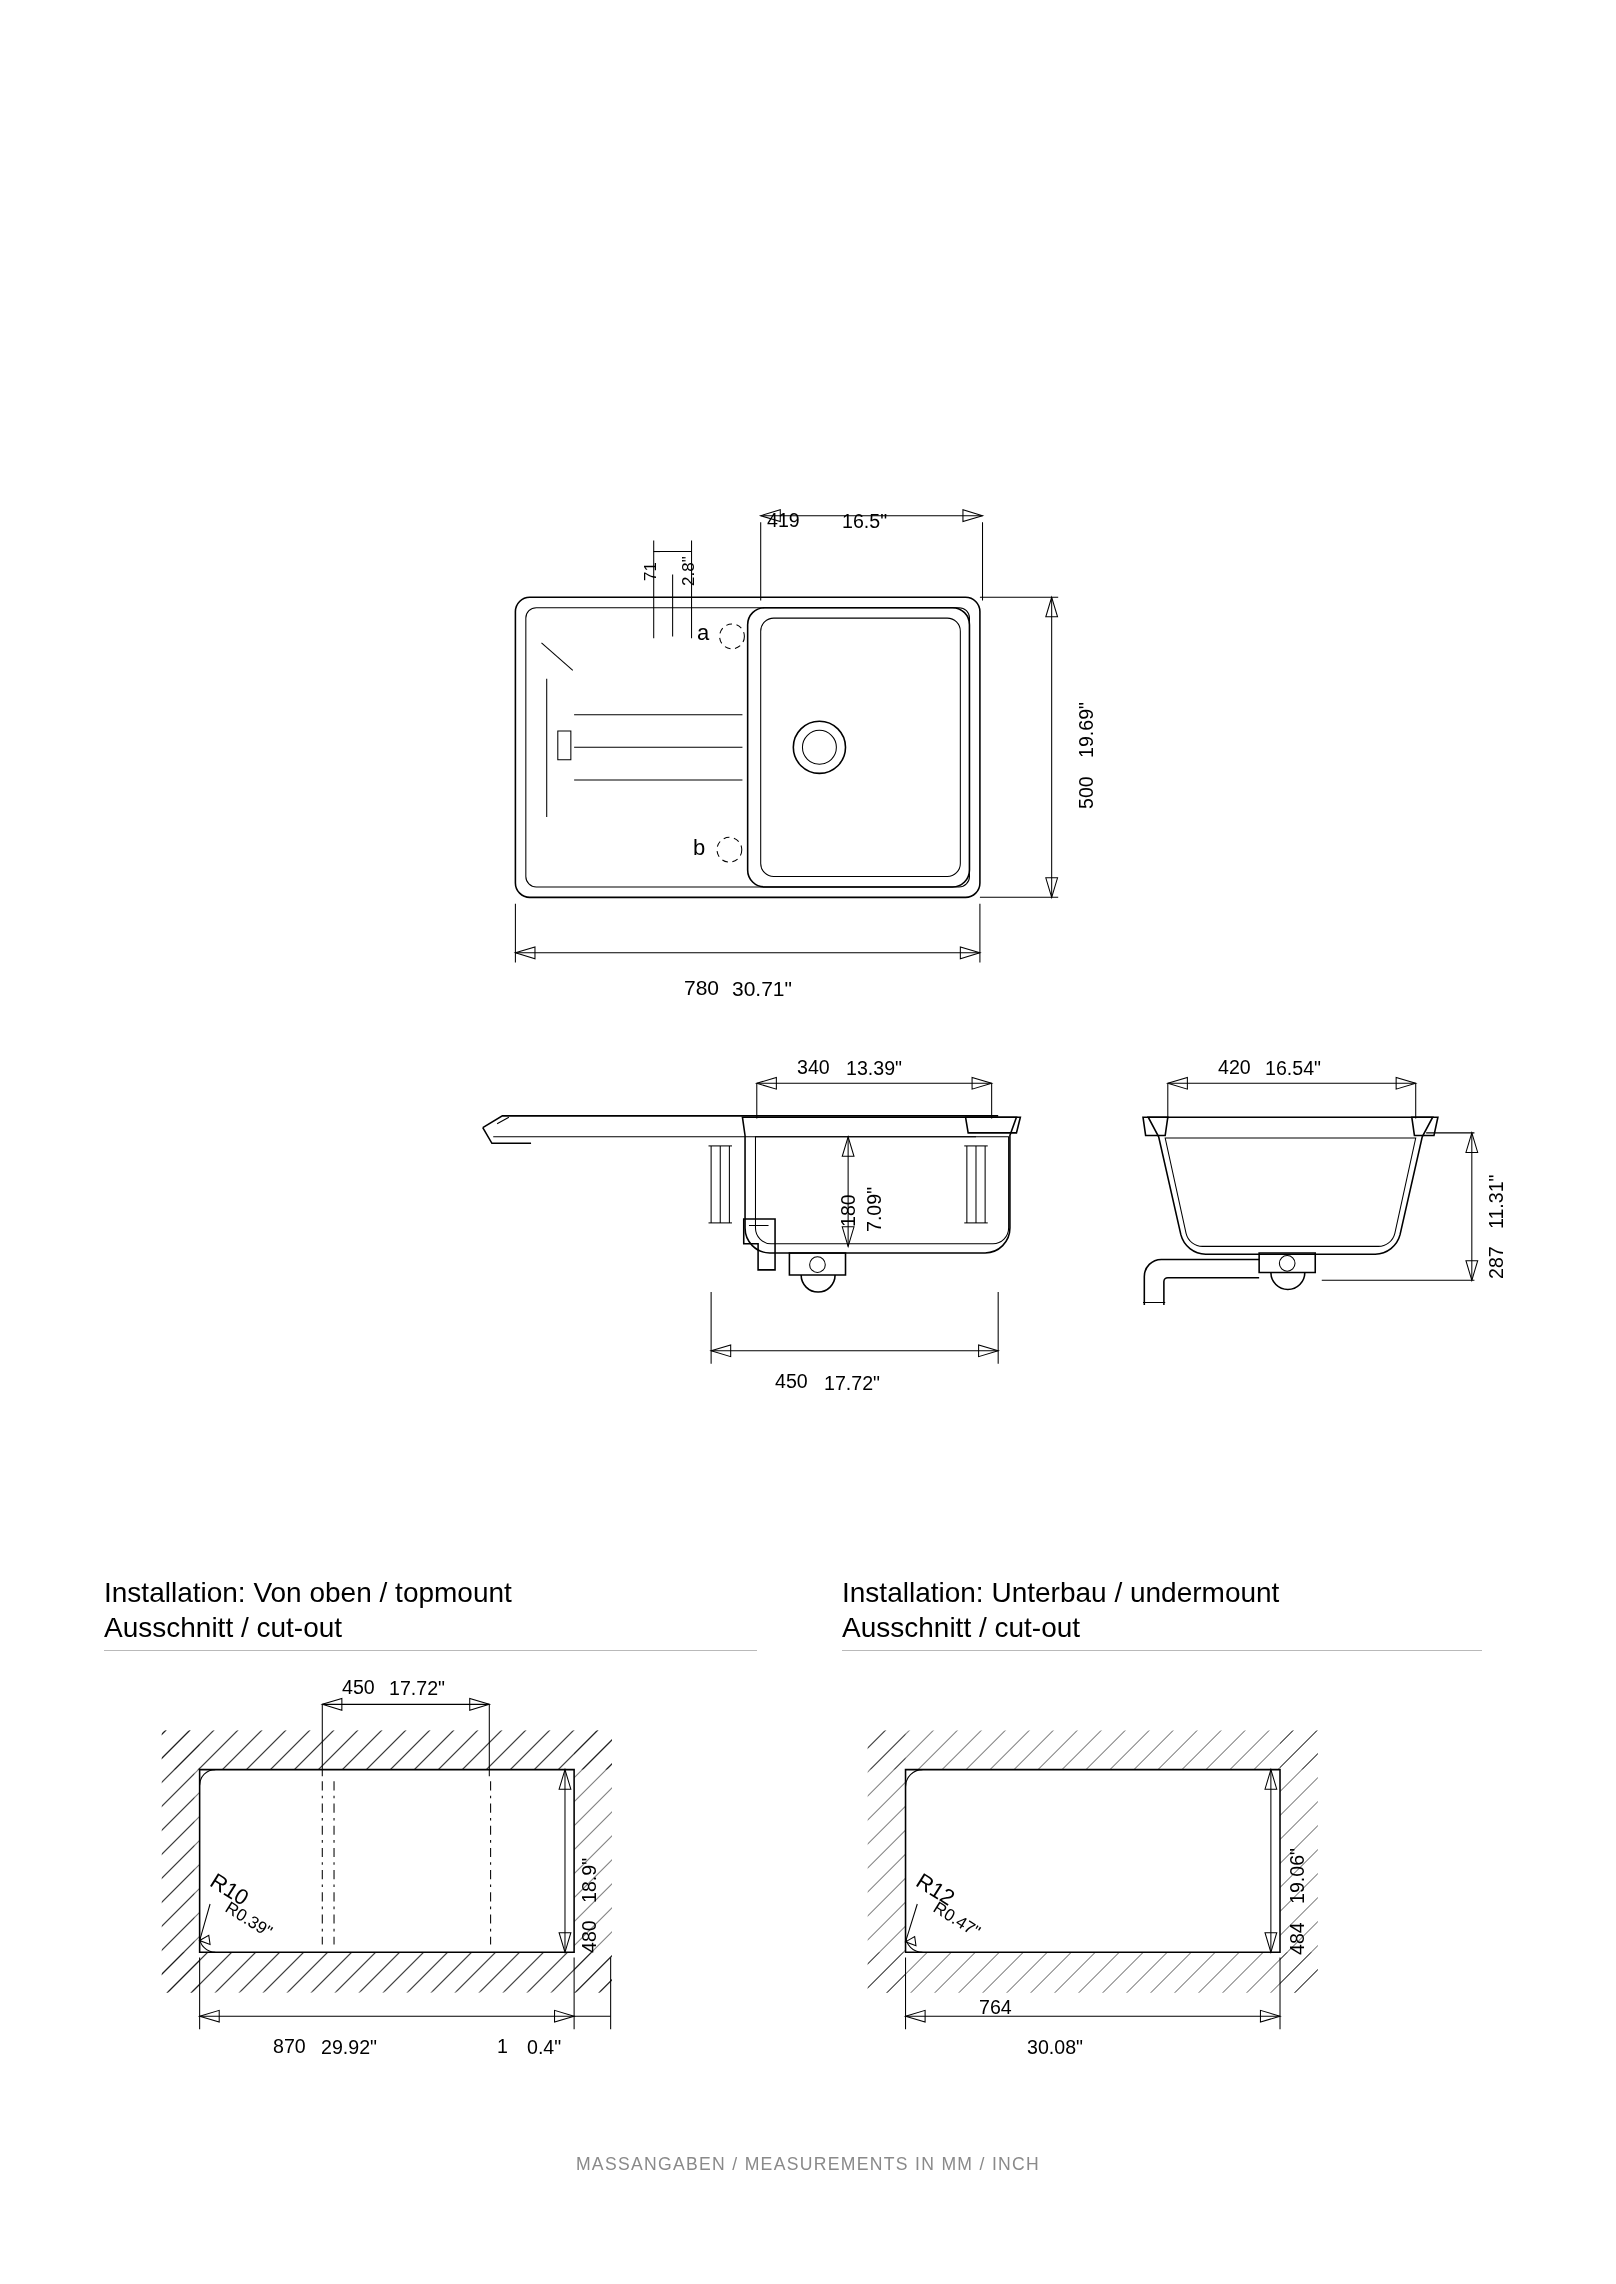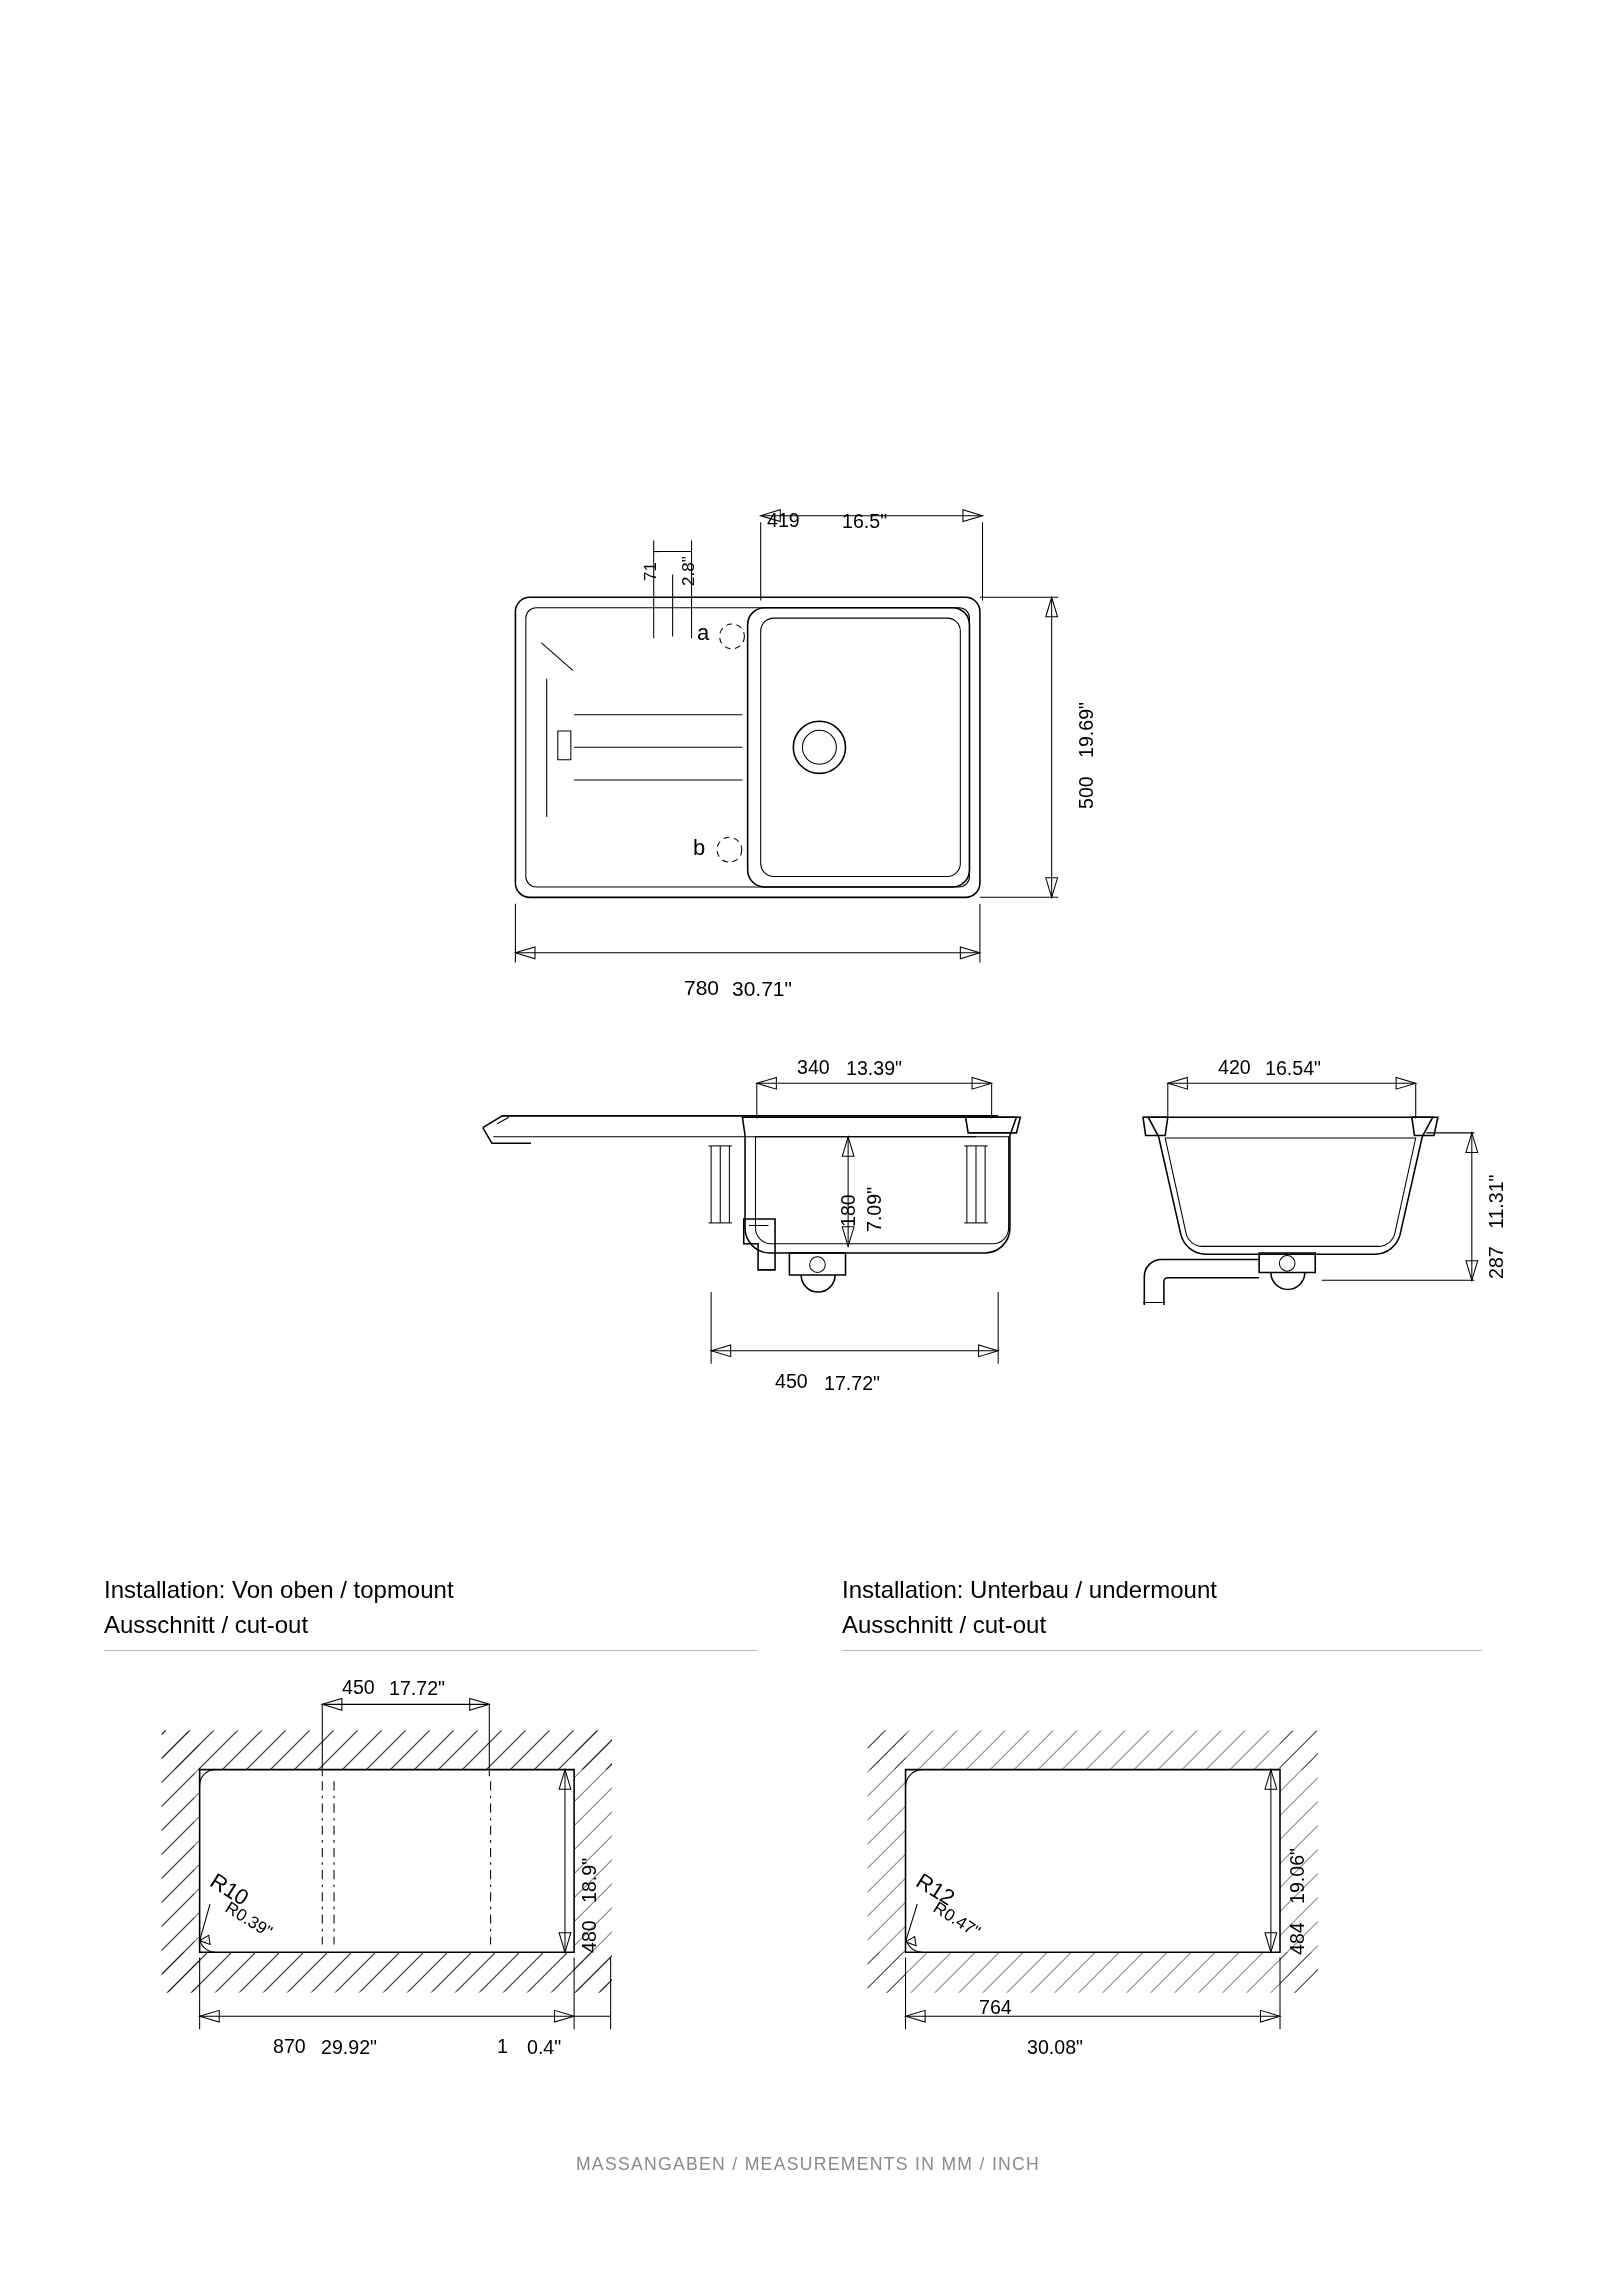--- a/index.html
+++ b/index.html
@@ -20,21 +20,21 @@
   .lbl{position:absolute;font-size:19.6px;white-space:nowrap;}
   .lbl.s{font-size:17px;}
   .rot{transform-origin:left top;}
 
   svg{position:absolute;left:0;top:0;overflow:visible;}
   .ln{stroke:#000;fill:none;}
   .thin{stroke-width:1.6;}
   .med{stroke-width:2.4;}
   .dash{stroke-dasharray:14 8 4 8;stroke-width:1.6;}
 
-  .secTitle{position:absolute;font-size:24px;line-height:1.35;white-space:pre-line;}
+  .secTitle{position:absolute;font-size:28px;line-height:1.35;white-space:pre-line;}
   .rule{position:absolute;height:0.7px;background:#b9b9b9;}
 </style>
 </head>
 <body>
 
 <div class="sheet">
 
 
   <svg width="1616" height="2284" viewBox="0 0 2477 3500">
 

